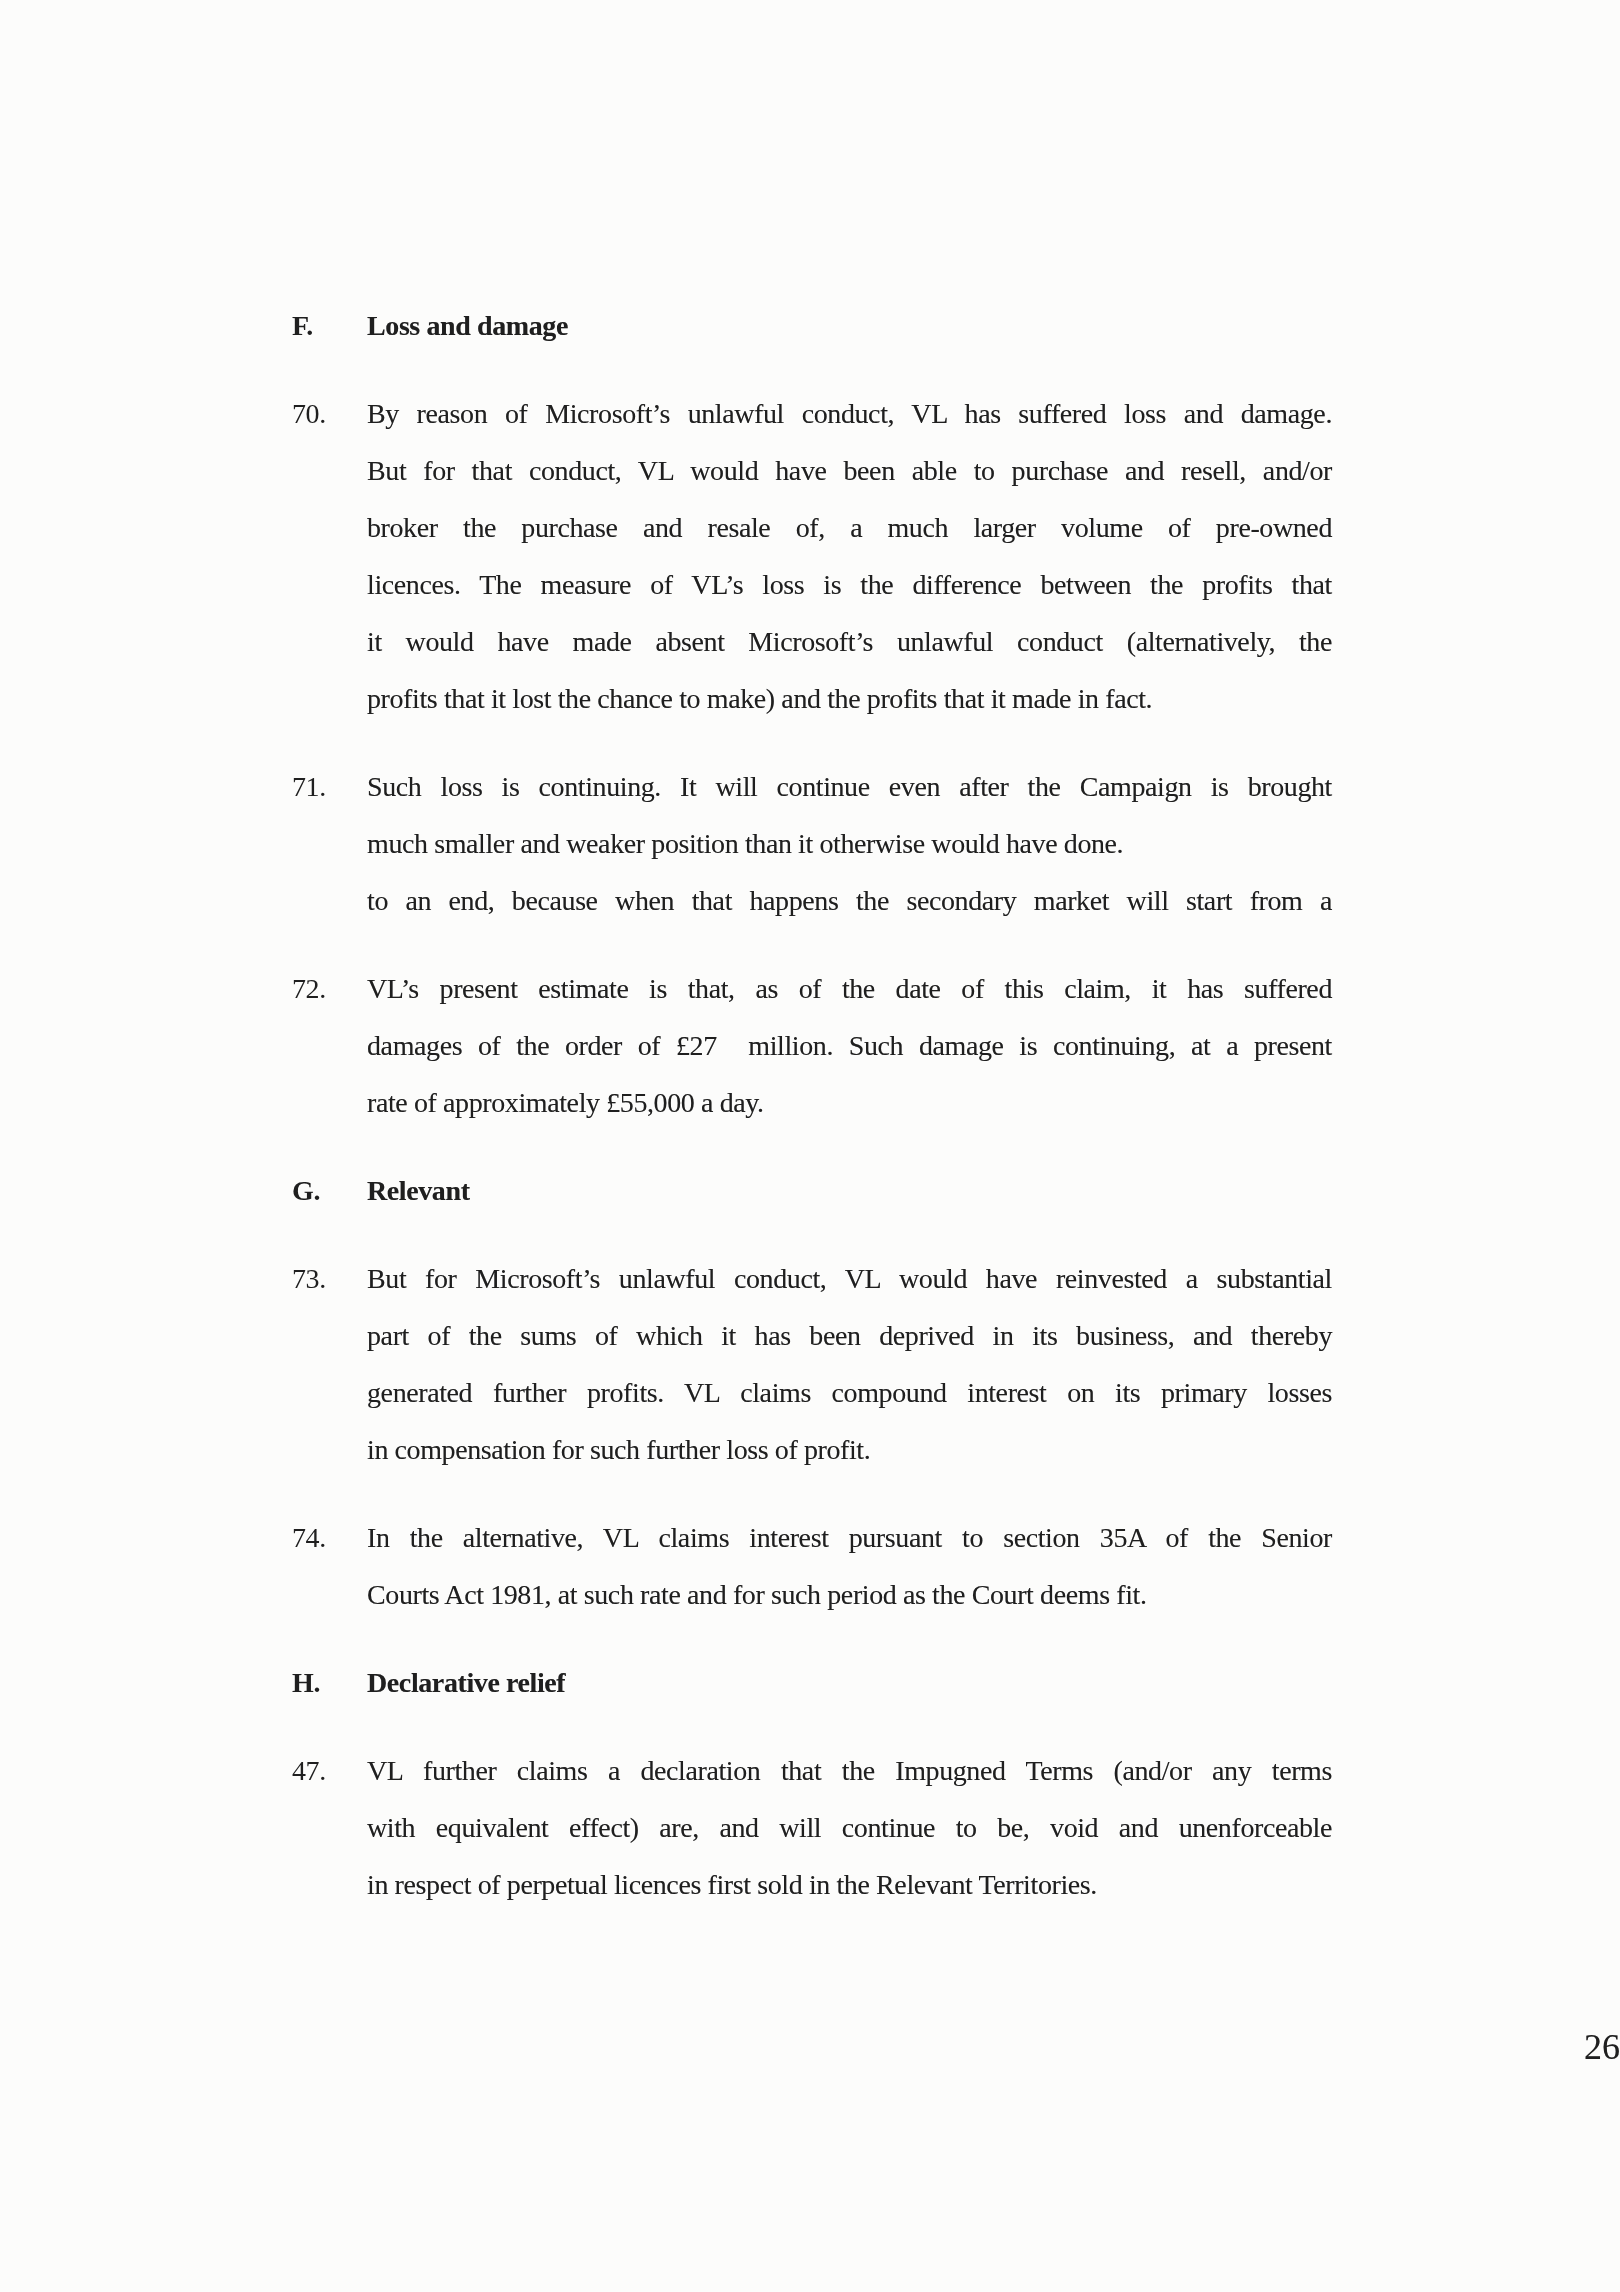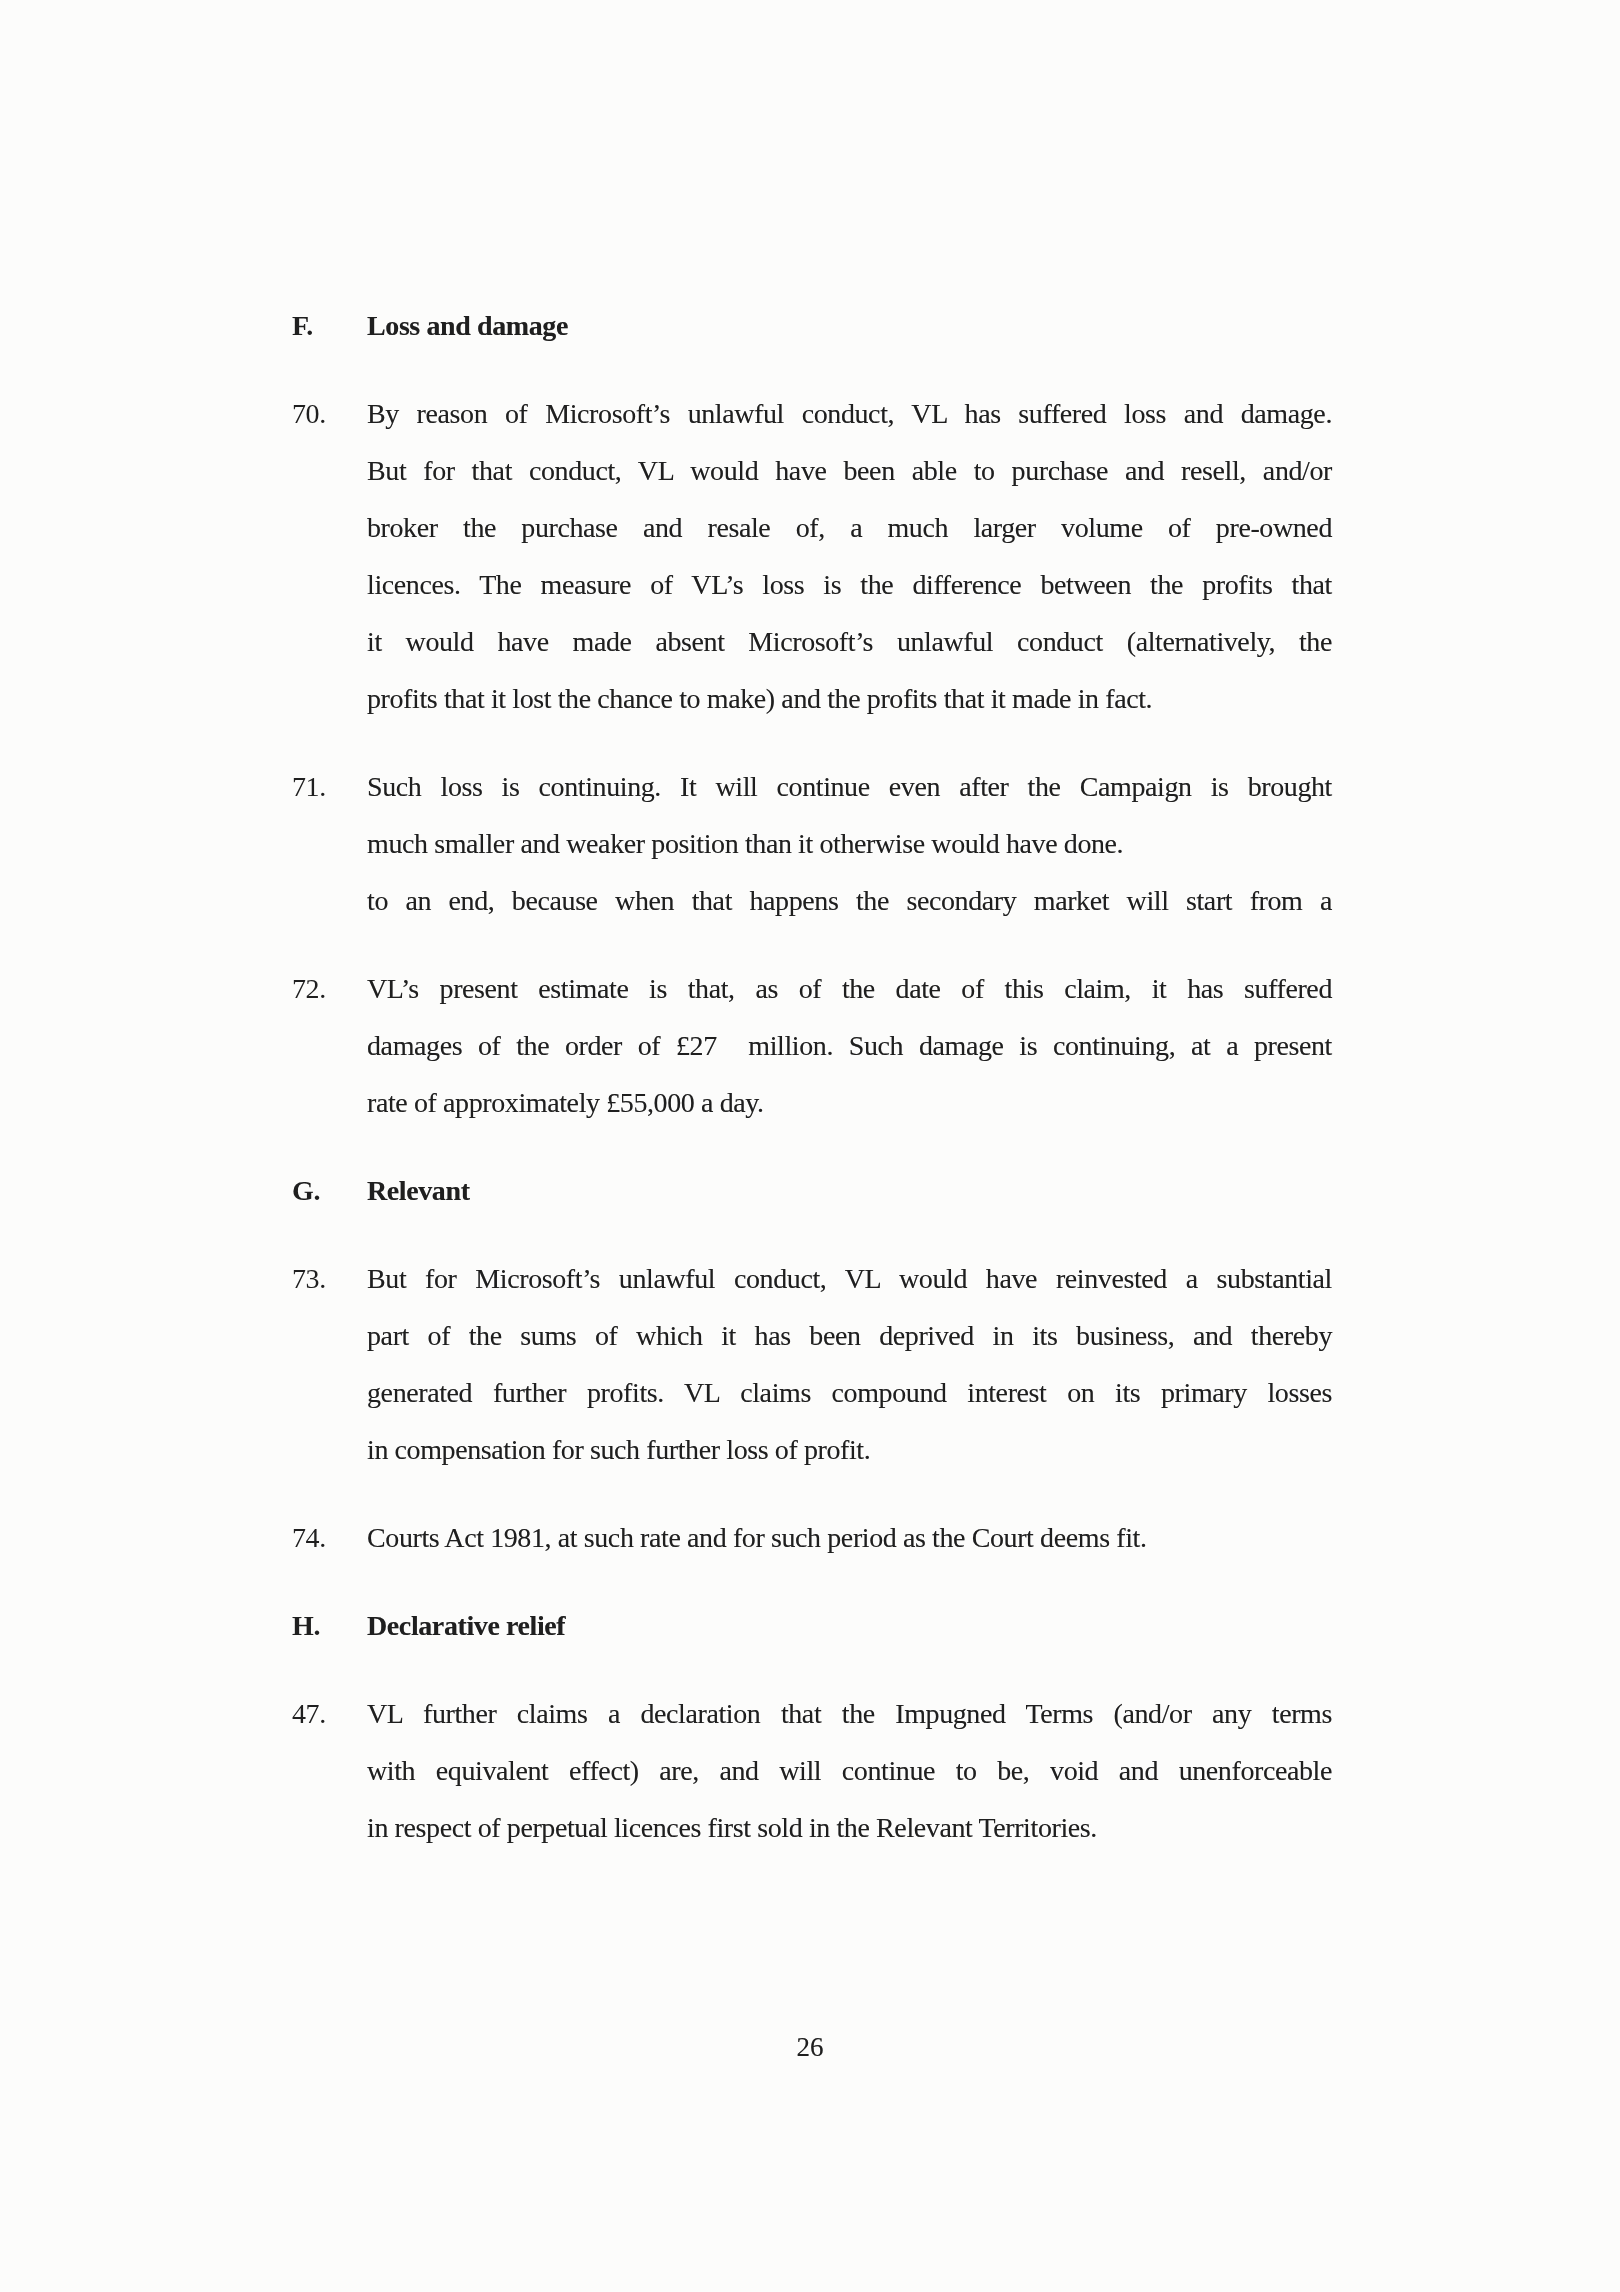--- a/index.html
+++ b/index.html
@@ -49,22 +49,22 @@
     text-align-last: auto;
   }
   .bold {
     font-weight: bold;
   }
   .page-number {
     position: absolute;
     top: 2019px;
     left: 0;
     width: 100%;
-    text-align: center;
-    font-size: 27px;
+    text-align: right;
+    font-size: 36px;
     line-height: 57px;
     text-shadow: 0 0 0.5px rgba(20,20,20,0.35);
   }
 </style>
 </head>
 <body>
 
 <div class="page">
   <div class="content">
 
@@ -118,20 +118,21 @@
         <div class="line">But for Microsoft’s unlawful conduct, VL would have reinvested a substantial</div>
         <div class="line">part of the sums of which it has been deprived in its business, and thereby</div>
         <div class="line">generated further profits. VL claims compound interest on its primary losses</div>
         <div class="line last">in compensation for such further loss of profit.</div>
       </div>
     </div>
 
     <div class="block">
       <div class="num">74.</div>
       <div class="bodycol">
+        <div class="line">In the alternative, VL claims interest pursuant to section 35A of the Senior</div>
         <div class="line last">Courts Act 1981, at such rate and for such period as the Court deems fit.</div>
       </div>
     </div>
 
     <div class="block">
       <div class="num bold">H.</div>
       <div class="bodycol">
         <div class="line last bold">Declarative relief</div>
       </div>
     </div>

